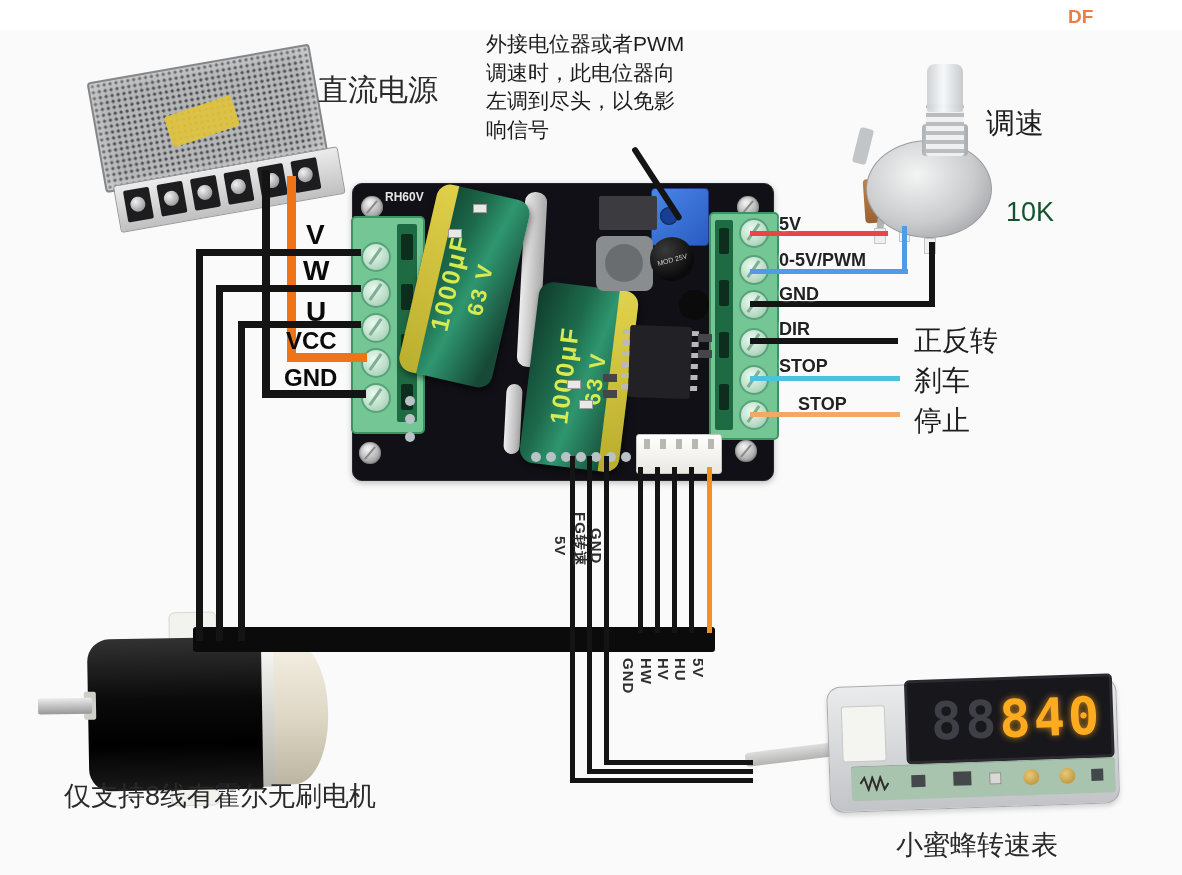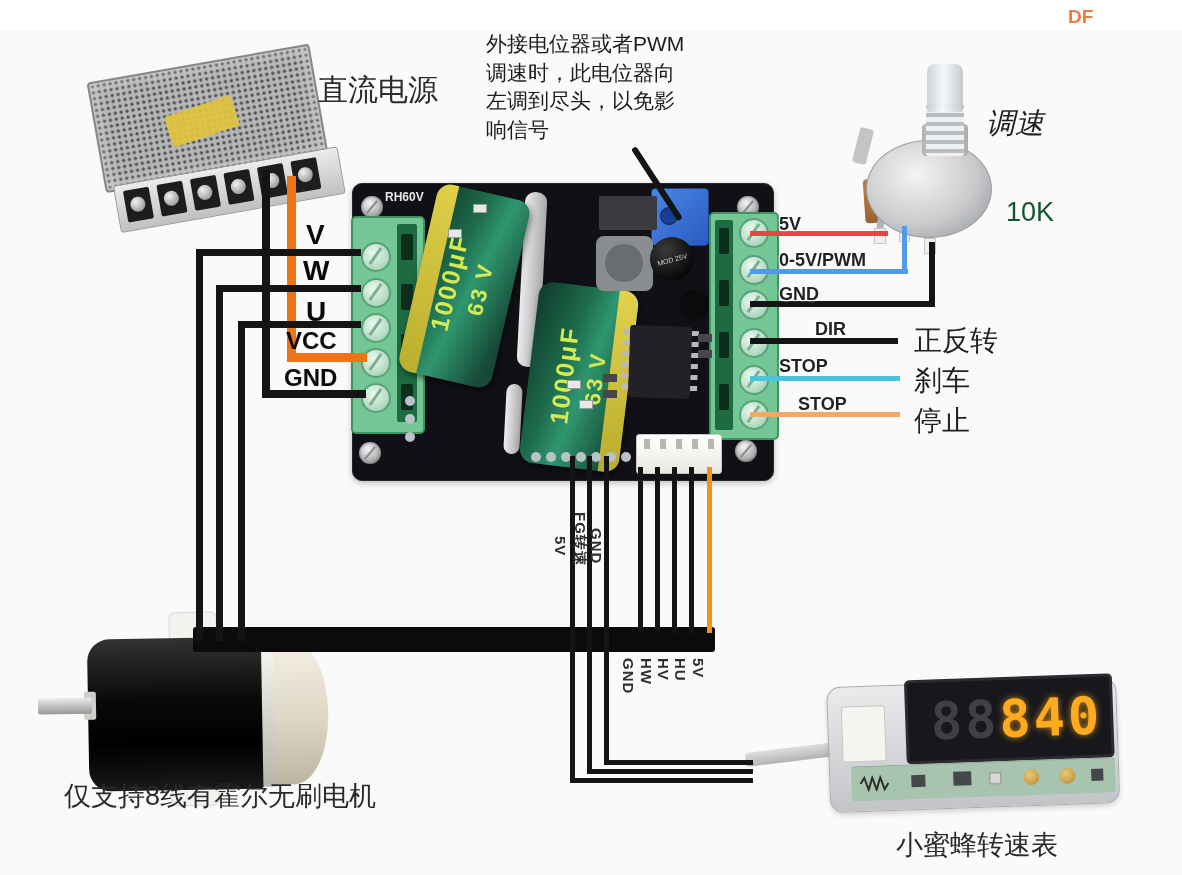--- a/index.html
+++ b/index.html
@@ -272,33 +272,33 @@
   <div class="lbl" style="left:1068px;top:6px;font-size:19px;font-weight:bold;color:#ed7d45;z-index:7;">DF</div>
   <div class="lbl" style="left:486px;top:30px;font-size:21px;line-height:28.5px;color:#1c1c1c;z-index:7;">
     <div>外接电位器或者PWM</div>
     <div>调速时，此电位器向</div>
     <div>左调到尽头，以免影</div>
     <div>响信号</div>
   </div>
 
   <div class="lbl" style="left:318px;top:70px;font-size:30px;color:#2a2a2a;z-index:7;">直流电源</div>
 
-  <div class="lbl cnBig" style="left:986px;top:104px;font-size:29px;z-index:7;font-style:italic;">调速</div>
+  <div class="lbl cnBig" style="left:986px;top:104px;font-size:29px;z-index:7;">调速</div>
   <div class="lbl" style="left:1006px;top:197px;font-size:27px;color:#14532d;z-index:7;">10K</div>
 
   <div class="lbl pinL" style="left:306px;top:219px;font-size:28px;z-index:7;">V</div>
   <div class="lbl pinL" style="left:303px;top:255px;font-size:28px;z-index:7;">W</div>
   <div class="lbl pinL" style="left:306px;top:296px;font-size:28px;z-index:7;">U</div>
   <div class="lbl pinL" style="left:286px;top:327px;font-size:24px;z-index:7;">VCC</div>
   <div class="lbl pinL" style="left:284px;top:364px;font-size:24px;z-index:7;">GND</div>
 
   <div class="lbl pinR" style="left:779px;top:214px;z-index:7;">5V</div>
   <div class="lbl pinR" style="left:779px;top:250px;z-index:7;">0-5V/PWM</div>
   <div class="lbl pinR" style="left:779px;top:284px;z-index:7;">GND</div>
-  <div class="lbl pinR" style="left:779px;top:319px;z-index:7;margin-left:36px;">DIR</div>
+  <div class="lbl pinR" style="left:779px;top:319px;z-index:7;">DIR</div>
   <div class="lbl pinR" style="left:779px;top:356px;z-index:7;">STOP</div>
   <div class="lbl pinR" style="left:798px;top:394px;z-index:7;">STOP</div>
 
   <div class="lbl cnBig" style="left:914px;top:322px;z-index:7;">正反转</div>
   <div class="lbl cnBig" style="left:914px;top:362px;z-index:7;">刹车</div>
   <div class="lbl cnBig" style="left:914px;top:402px;z-index:7;">停止</div>
 
 
   <span class="vlabel" style="left:552px;top:536px;">5V</span>
   <span class="vlabel" style="left:570px;top:512px;">FG转速</span>

